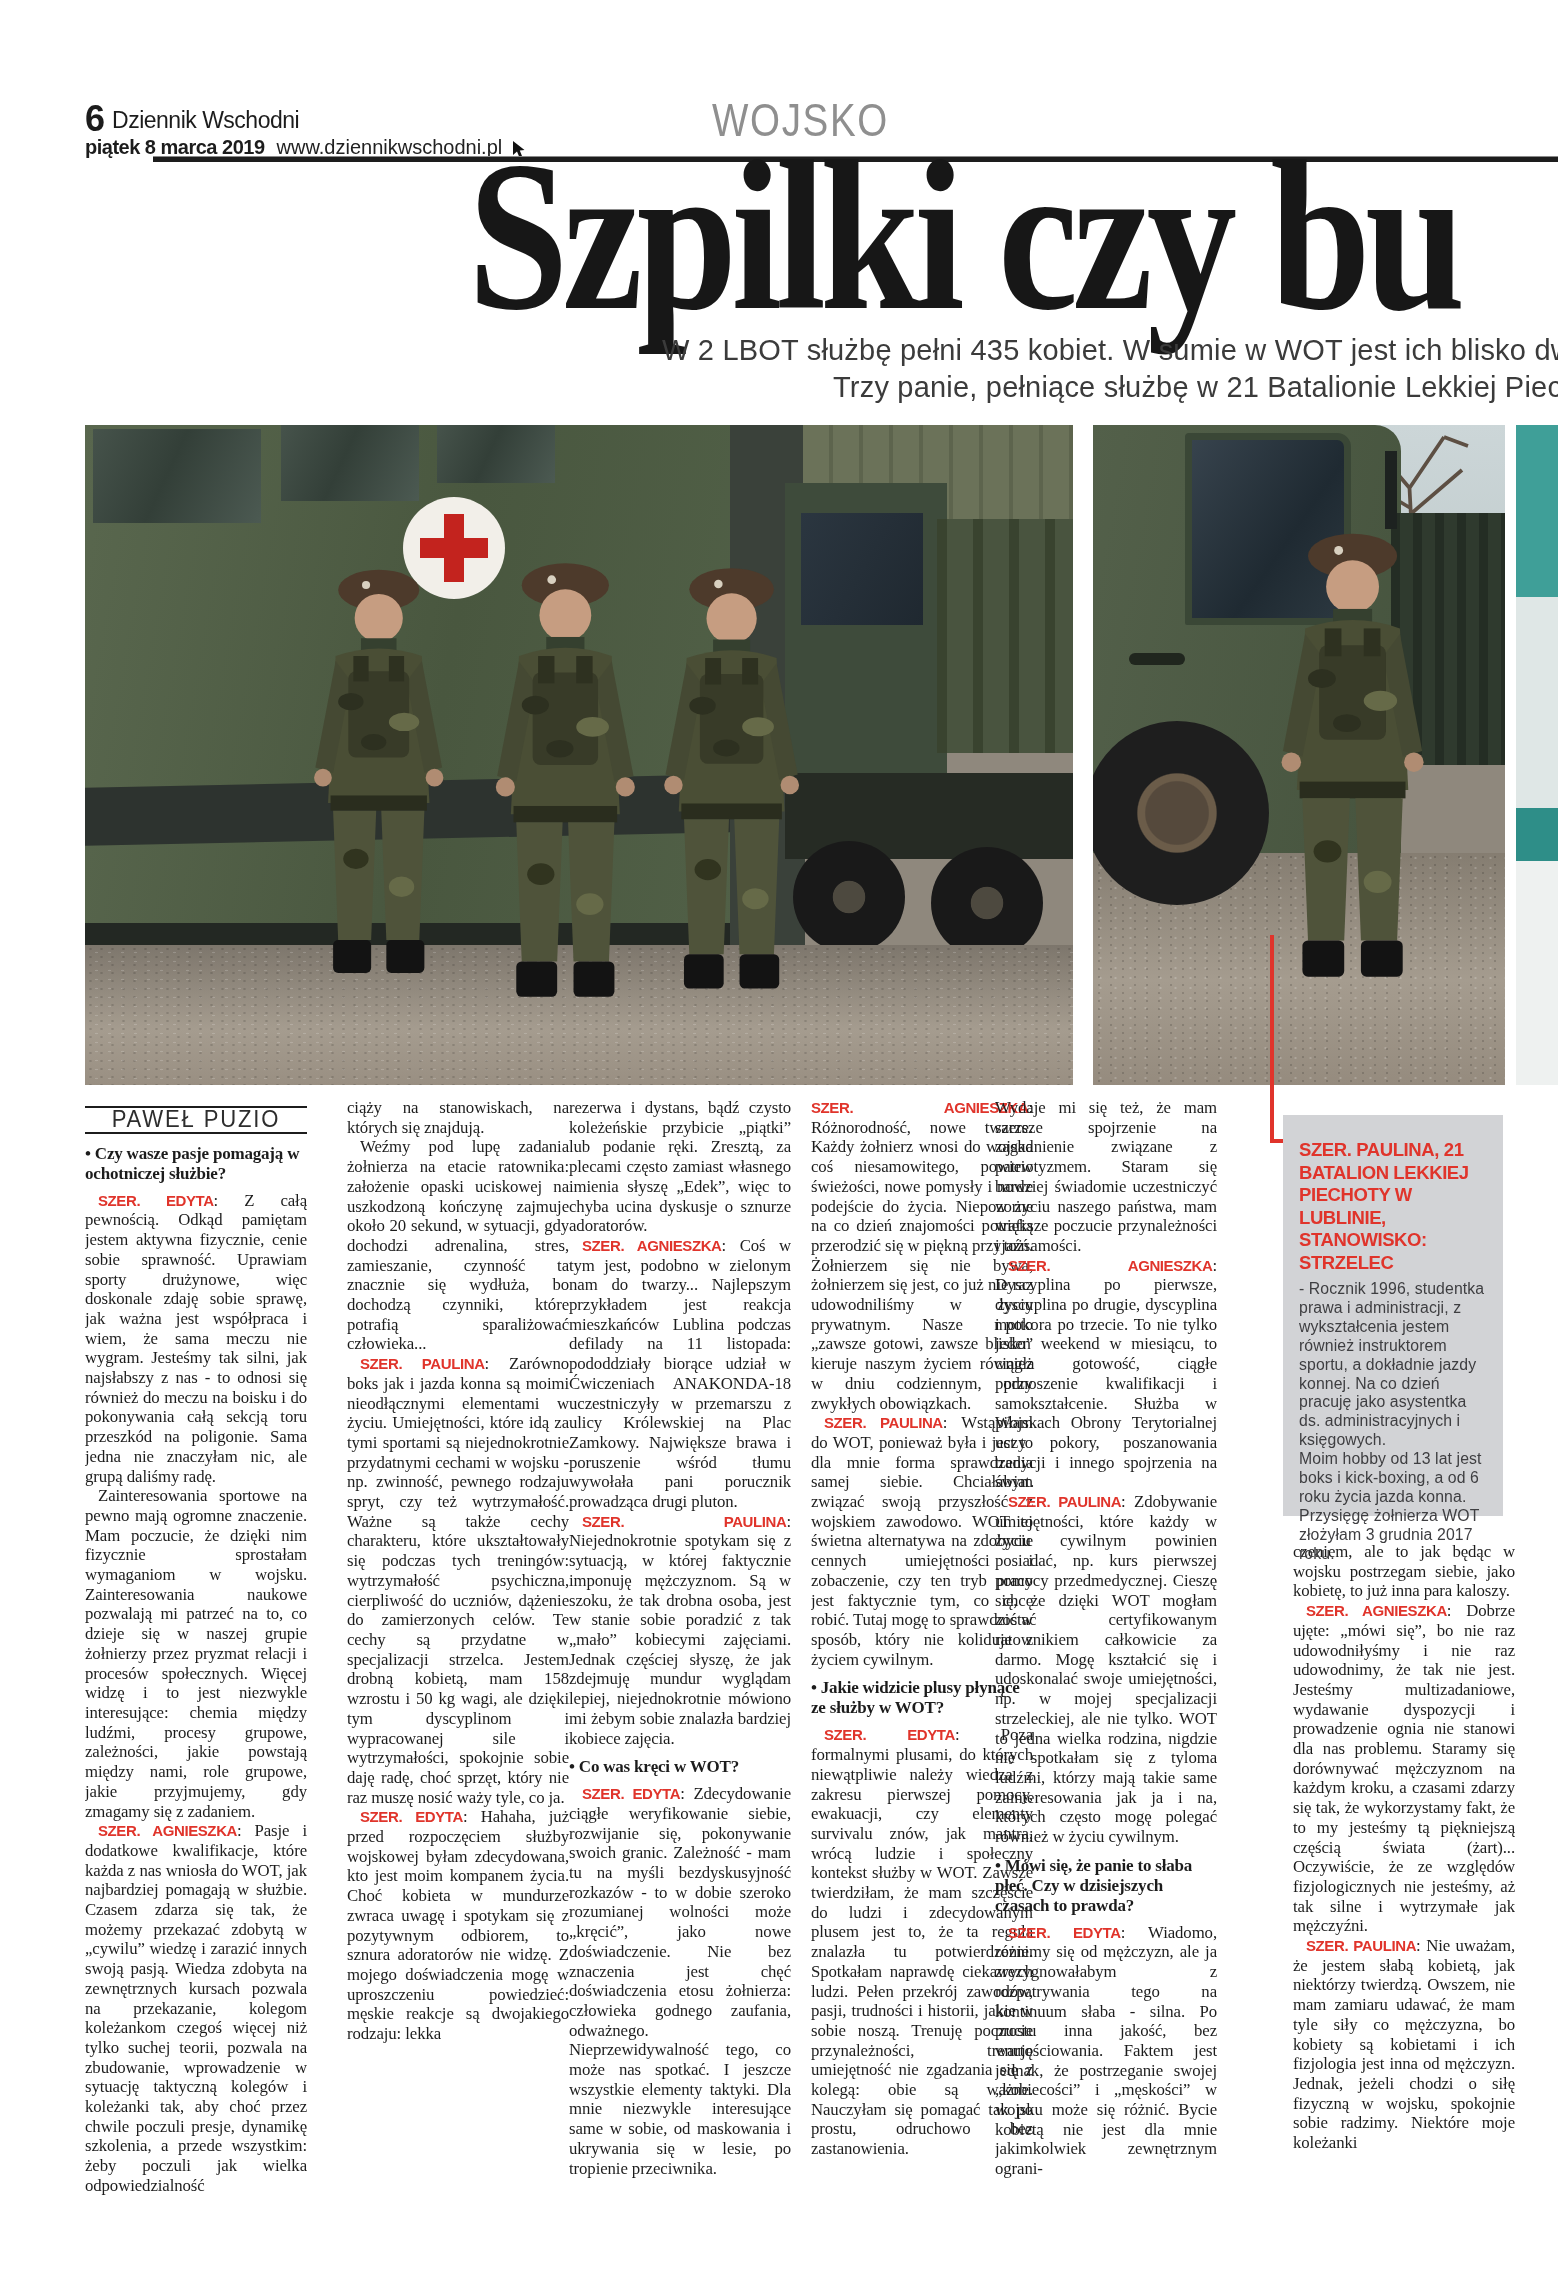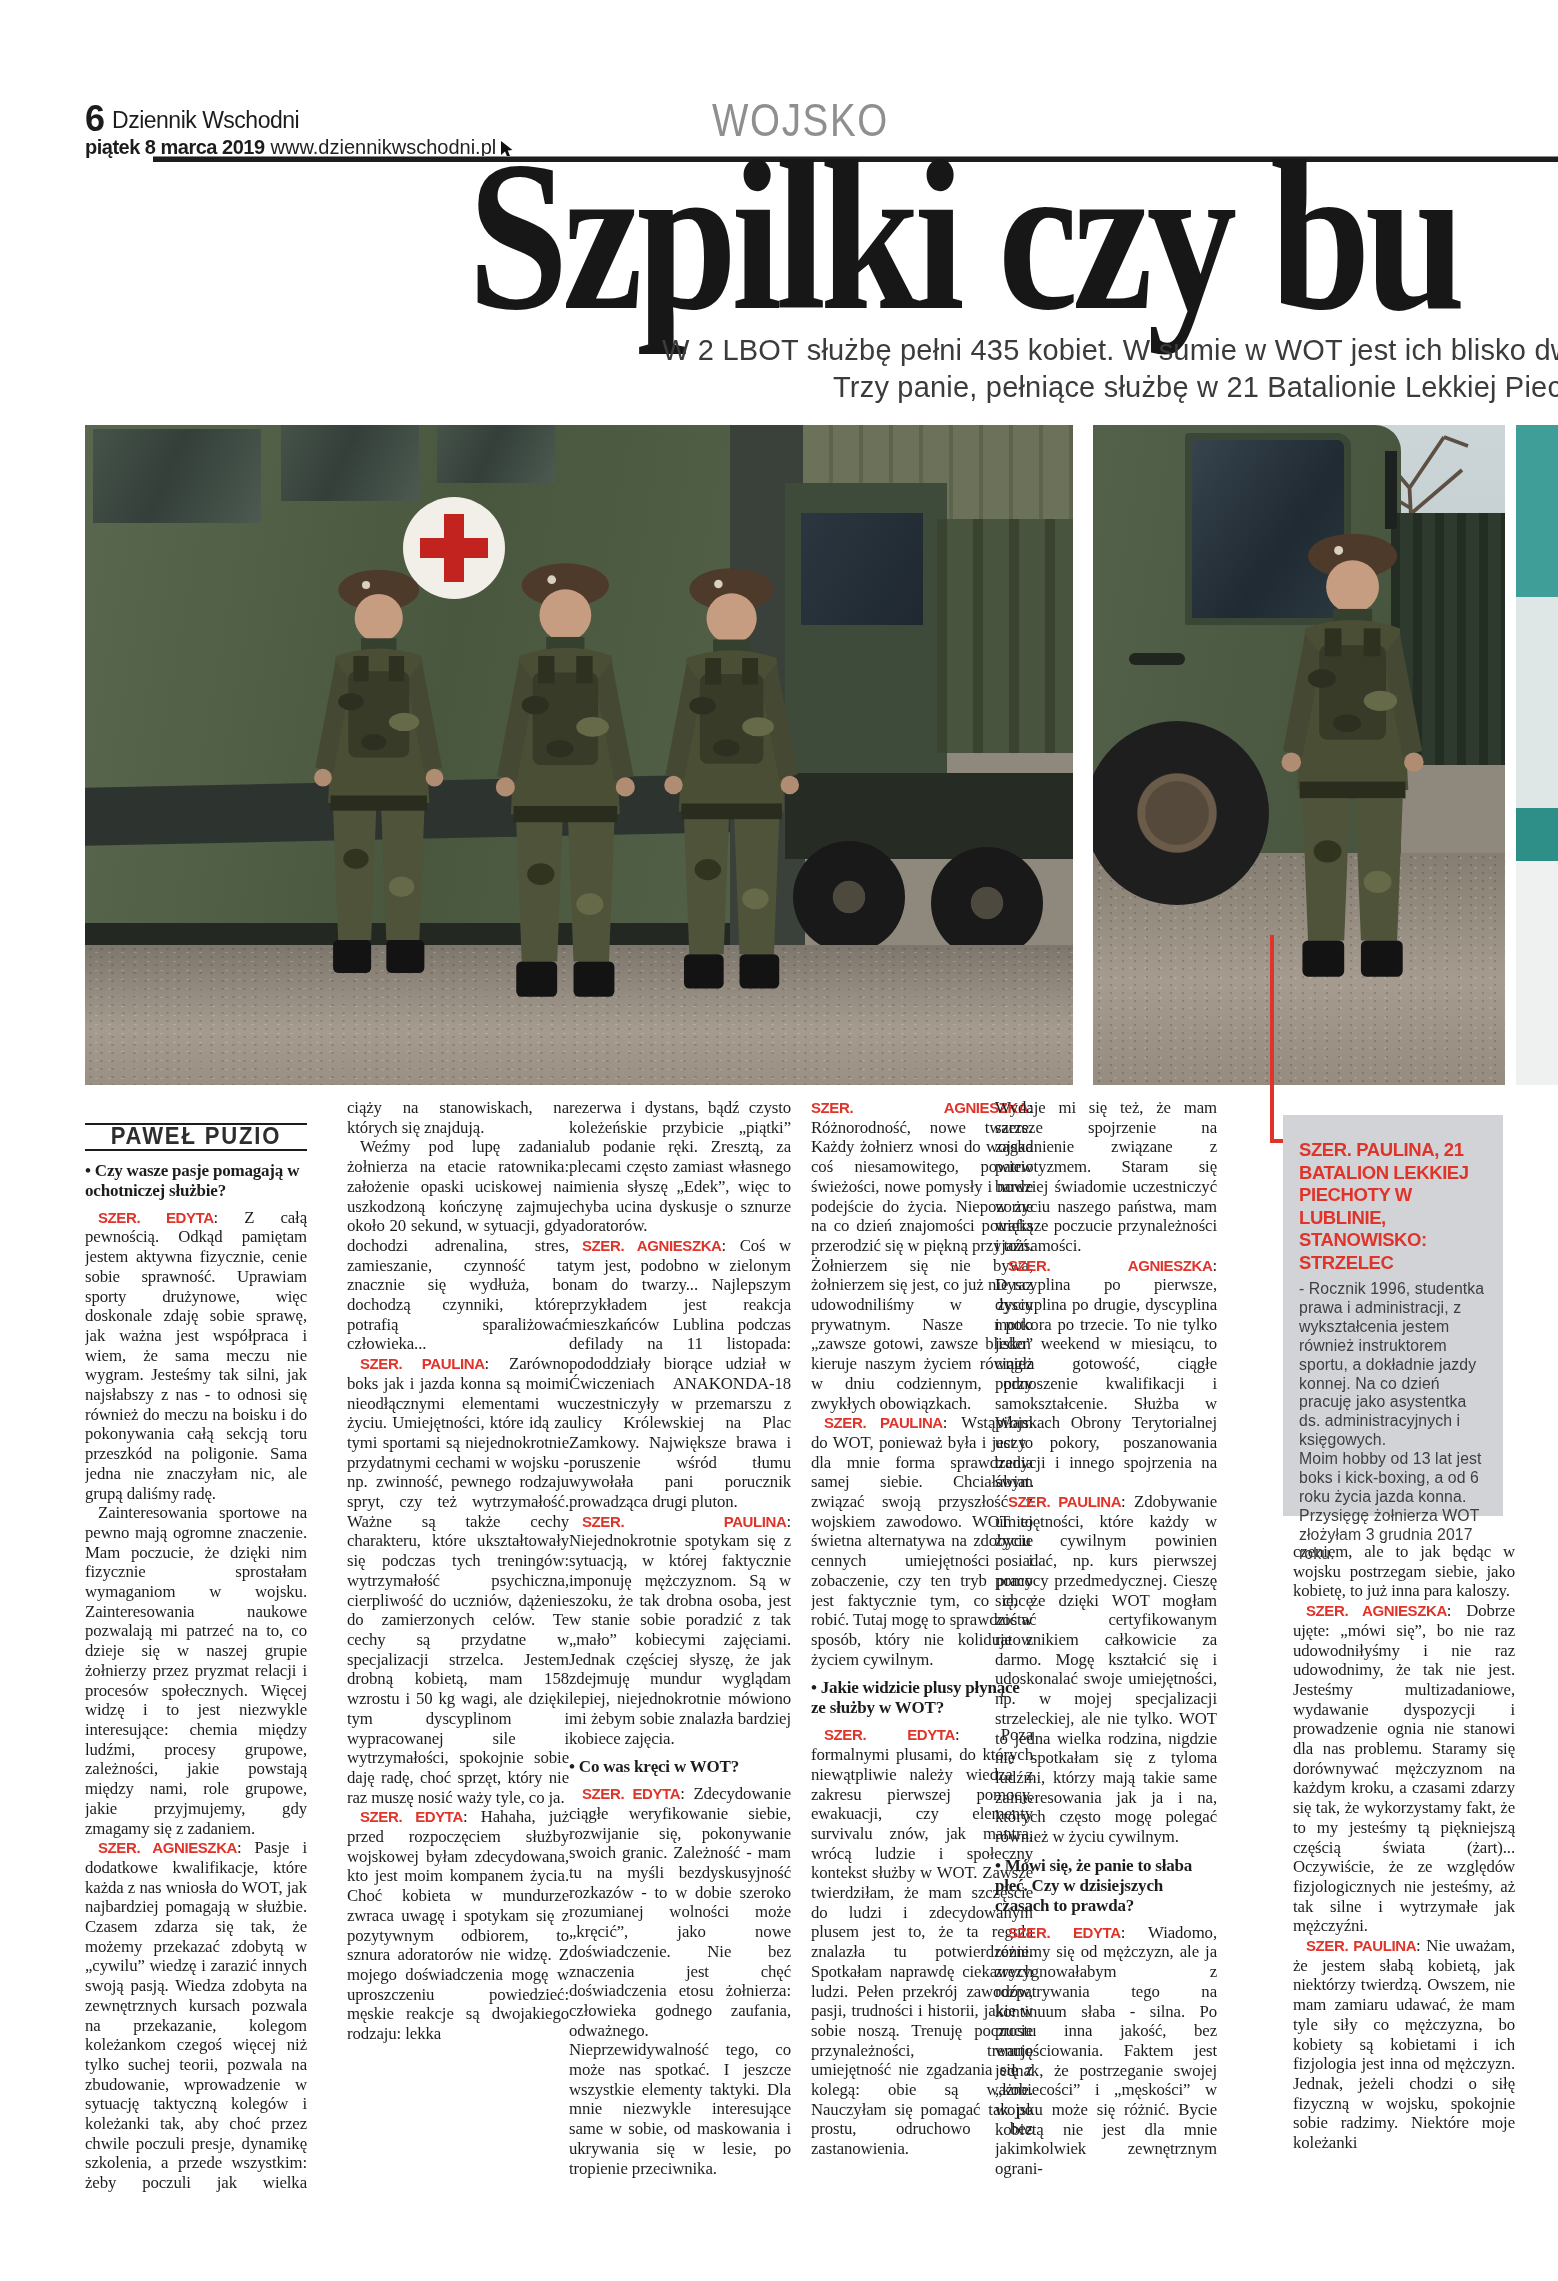--- a/index.html
+++ b/index.html
@@ -5,21 +5,21 @@
   html,body{margin:0;padding:0;}
   body{
     width:1558px;height:2281px;position:relative;overflow:hidden;
     background:#ffffff;font-family:"Liberation Serif",serif;color:#1c1c1c;
   }
   
   .masthead{position:absolute;left:85px;top:104px;width:560px;font-family:"Liberation Sans",sans-serif;}
   .mast-line1{display:flex;align-items:flex-end;gap:7px;}
   .pageno{font-size:36px;font-weight:bold;line-height:30px;}
   .paper{font-size:23px;font-weight:normal;letter-spacing:-0.5px;}
-  .mast-line2{font-size:20px;margin-top:2px;display:flex;align-items:center;gap:6px;}
+  .mast-line2{font-size:20px;margin-top:2px;display:flex;align-items:center;gap:12px;}
   .mast-date{font-weight:bold;letter-spacing:-0.5px;}
   .mast-url{font-weight:normal;color:#222;}
   .cursor-svg{width:14px;height:17px;margin-left:-2px;margin-top:4px;}
   .section-label{
     position:absolute;left:712px;top:92px;font-family:"Liberation Sans",sans-serif;
     font-size:47px;color:#8f8f8f;letter-spacing:2px;font-weight:400;
     transform:scaleX(0.82);transform-origin:left top;
   }
   .top-rule{position:absolute;left:153px;right:0;top:156px;height:5px;background:#1d1d1d;border-top:1px solid #8a8a8a;}
   
@@ -85,21 +85,21 @@
     font-size:16.8px;line-height:19.7px;text-align:justify;letter-spacing:-0.1px;}
   #col-1{left:85px;}  #col-2{left:327px;margin-left:20px;}  #col-3{left:569px;}
   #col-4{left:811px;} #col-5{left:995px;} #col-6{left:1293px;top:1542px;height:652px;}
   .col p{margin:0;}
   .col p.b{text-indent:13px;}
   .col p.b.ni{text-indent:0;}
   .col p.q{font-weight:bold;text-align:left;font-size:17px;line-height:20px;margin:9px 0 7px;letter-spacing:-0.2px;}
   .col p.q:first-child{margin-top:2px;}
   .spk{color:#e0342b;font-family:"Liberation Sans",sans-serif;font-weight:bold;font-size:15px;letter-spacing:-0.4px;}
   
-  .byline{margin:25px 0 10px;font-weight:bold;}
+  .byline{margin:8px 0 10px;}
   .byline-rule{height:2px;background:#1c1c1c;}
   .byline-name{font-family:"Liberation Sans",sans-serif;font-size:24px;letter-spacing:2px;color:#2d2d2d;
     text-align:center;padding:1px 0 3px;transform:scaleX(0.92);transform-origin:center;}
   
   .infobox{position:absolute;left:1283px;top:1115px;width:220px;height:401px;background:#d2d3d6;
     box-sizing:border-box;padding:24px 14px 0 16px;font-family:"Liberation Sans",sans-serif;}
   .infobox-title{color:#e0342b;font-weight:bold;font-size:18.5px;line-height:22.5px;letter-spacing:-0.4px;}
   .infobox p{margin:6px 0 0;font-size:15.8px;line-height:18.9px;color:#3e3e41;letter-spacing:0.1px;}
   .infobox p + p{margin-top:0;}
 </style>

